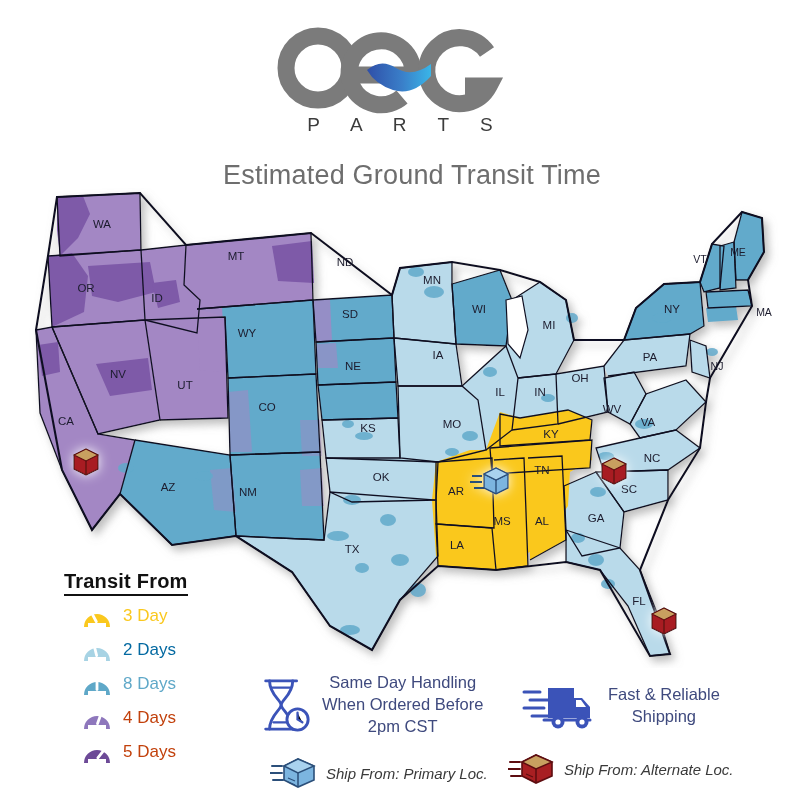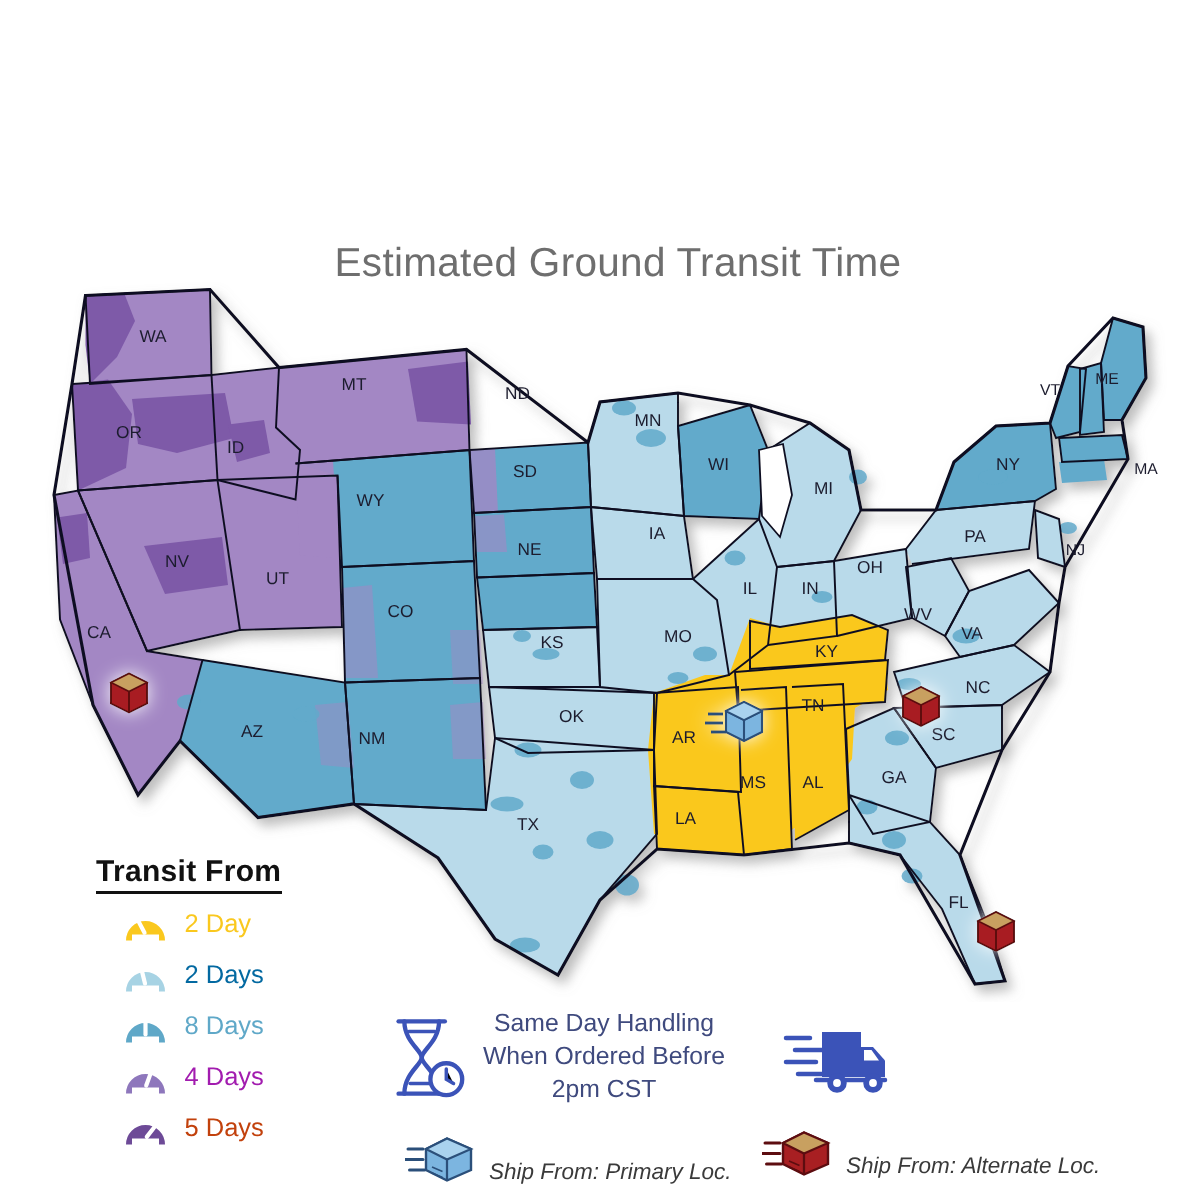--- a/index.html
+++ b/index.html
@@ -51,29 +51,49 @@
   .info-block{position:absolute;display:flex;align-items:center;}
   .info-text{
     font-size:16.5px;color:#3f4a7e;line-height:1.32;text-align:center;
     font-weight:400;
   }
   .icon-hourglass{width:54px;height:60px;flex:none;margin-right:10px;}
   .icon-truck{width:74px;height:52px;flex:none;margin-right:12px;}
 
   
   .ship-band{position:absolute;left:0;top:752px;width:800px;height:44px;}
-  .ship-item{position:absolute;display:flex;align-items:flex-end;}
+  .ship-item{position:absolute;display:flex;align-items:center;}
   .ship-box{width:48px;height:34px;flex:none;margin-right:8px;}
   .ship-text{font-size:15px;font-style:italic;color:#3a3a3a;white-space:nowrap;}
 </style>
 </head>
 <body>
 
 <div class="page">
 
+  <div class="logo-wrap">
+    <svg class="logo-svg" width="250" height="100" viewBox="0 0 250 100">
+      <defs>
+        <linearGradient id="swoosh" x1="0" y1="0" x2="1" y2="0">
+          <stop offset="0%" stop-color="#2f4fa8"></stop>
+          <stop offset="55%" stop-color="#3a7fc9"></stop>
+          <stop offset="100%" stop-color="#39b5e8"></stop>
+        </linearGradient>
+      </defs>
+
+      <circle cx="43" cy="50" r="32" fill="none" stroke="#7b7b7b" stroke-width="17"></circle>
+
+      <path d="M78 57 h60 a32 32 0 1 0 -11 22" fill="none" stroke="#7b7b7b" stroke-width="17" stroke-linecap="butt"></path>
+
+      <path d="M212 34 a33 33 0 1 0 2 34 h-24" fill="none" stroke="#7b7b7b" stroke-width="17" stroke-linecap="butt"></path>
+
+      <path d="M92 52 q14 -12 29 -2 q16 10 35 -4 l0 12 q-18 20 -38 14 q-18 -6 -26 -20 z" fill="url(#swoosh)"></path>
+    </svg>
+    <div class="logo-parts">P A R T S</div>
+  </div>
 
   <div class="main-title">Estimated Ground Transit Time</div>
 
   <div class="map-wrap">
     <svg class="map-svg" width="800" height="480" viewBox="0 188 800 480">
       <defs>
         <filter id="mapshadow" x="-8%" y="-8%" width="120%" height="120%">
           <feDropShadow dx="4" dy="5" stdDeviation="4" flood-color="#888" flood-opacity="0.55"></feDropShadow>
         </filter>
         <filter id="glow" x="-70%" y="-70%" width="240%" height="240%">
@@ -343,21 +363,21 @@
   <div class="legend">
     <div class="legend-title">Transit From</div>
 
     <div class="legend-row">
       <svg class="gauge" viewBox="0 0 30 26">
         <path d="M2 24 A13 13 0 1 1 28 24 L24 24 L24 20 L6 20 L6 24 Z" fill="#FAC81E"></path>
         <g transform="rotate(-28 15 20)">
             <rect x="13.6" y="7" width="2.8" height="13" rx="1.4" fill="#fff"></rect>
           </g>
       </svg>
-      <span class="legend-label" style="color:#FAC81E">2 Day</span>
+      <span class="legend-label" style="color:#FAC81E">3 Day</span>
     </div>
 
     <div class="legend-row">
       <svg class="gauge" viewBox="0 0 30 26">
         <path d="M2 24 A13 13 0 1 1 28 24 L24 24 L24 20 L6 20 L6 24 Z" fill="#A7D3E4"></path>
         <g transform="rotate(-14 15 20)">
             <rect x="13.6" y="7" width="2.8" height="13" rx="1.4" fill="#fff"></rect>
           </g>
       </svg>
       <span class="legend-label" style="color:#0369a1">2 Days</span>
@@ -373,21 +393,21 @@
       <span class="legend-label" style="color:#5FA8C8">8 Days</span>
     </div>
 
     <div class="legend-row">
       <svg class="gauge" viewBox="0 0 30 26">
         <path d="M2 24 A13 13 0 1 1 28 24 L24 24 L24 20 L6 20 L6 24 Z" fill="#8E77BC"></path>
         <g transform="rotate(20 15 20)">
             <rect x="13.6" y="7" width="2.8" height="13" rx="1.4" fill="#fff"></rect>
           </g>
       </svg>
-      <span class="legend-label" style="color:#a21caf">4 Days</span>
+      <span class="legend-label" style="color:#c2410c">4 Days</span>
     </div>
 
     <div class="legend-row">
       <svg class="gauge" viewBox="0 0 30 26">
         <path d="M2 24 A13 13 0 1 1 28 24 L24 24 L24 20 L6 20 L6 24 Z" fill="#6D4A97"></path>
         <g transform="rotate(38 15 20)">
             <rect x="13.6" y="7" width="2.8" height="13" rx="1.4" fill="#fff"></rect>
           </g>
       </svg>
       <span class="legend-label" style="color:#c2410c">5 Days</span>
@@ -428,20 +448,24 @@
         </g>
         <rect x="26" y="8" width="26" height="30" fill="#3b53b8"></rect>
         <path d="M52 18 h8 l8 9 v11 h-16 z" fill="#3b53b8"></path>
         <path d="M54 20 h5 l5 7 h-10 z" fill="#ffffff"></path>
         <path d="M22 40 H68" stroke="#3b53b8" stroke-width="3" stroke-linecap="round"></path>
         <circle cx="36" cy="42" r="6.5" fill="#3b53b8"></circle>
           <circle cx="36" cy="42" r="2.6" fill="#fff"></circle>
         <circle cx="60" cy="42" r="6.5" fill="#3b53b8"></circle>
           <circle cx="60" cy="42" r="2.6" fill="#fff"></circle>
       </svg>
+      <div class="info-text">
+        <div>Fast &amp; Reliable</div>
+        <div>Shipping</div>
+      </div>
     </div>
   </div>
 
   <div class="ship-band">
 
     <div class="ship-item" style="left:270px;top:4px;">
       <svg class="ship-box" viewBox="0 0 48 34">
         <g stroke="#2b4f7a" stroke-width="2" fill="none" stroke-linecap="round">
           <path d="M2 10 h10"></path>
             <path d="M0 17 h12"></path>

